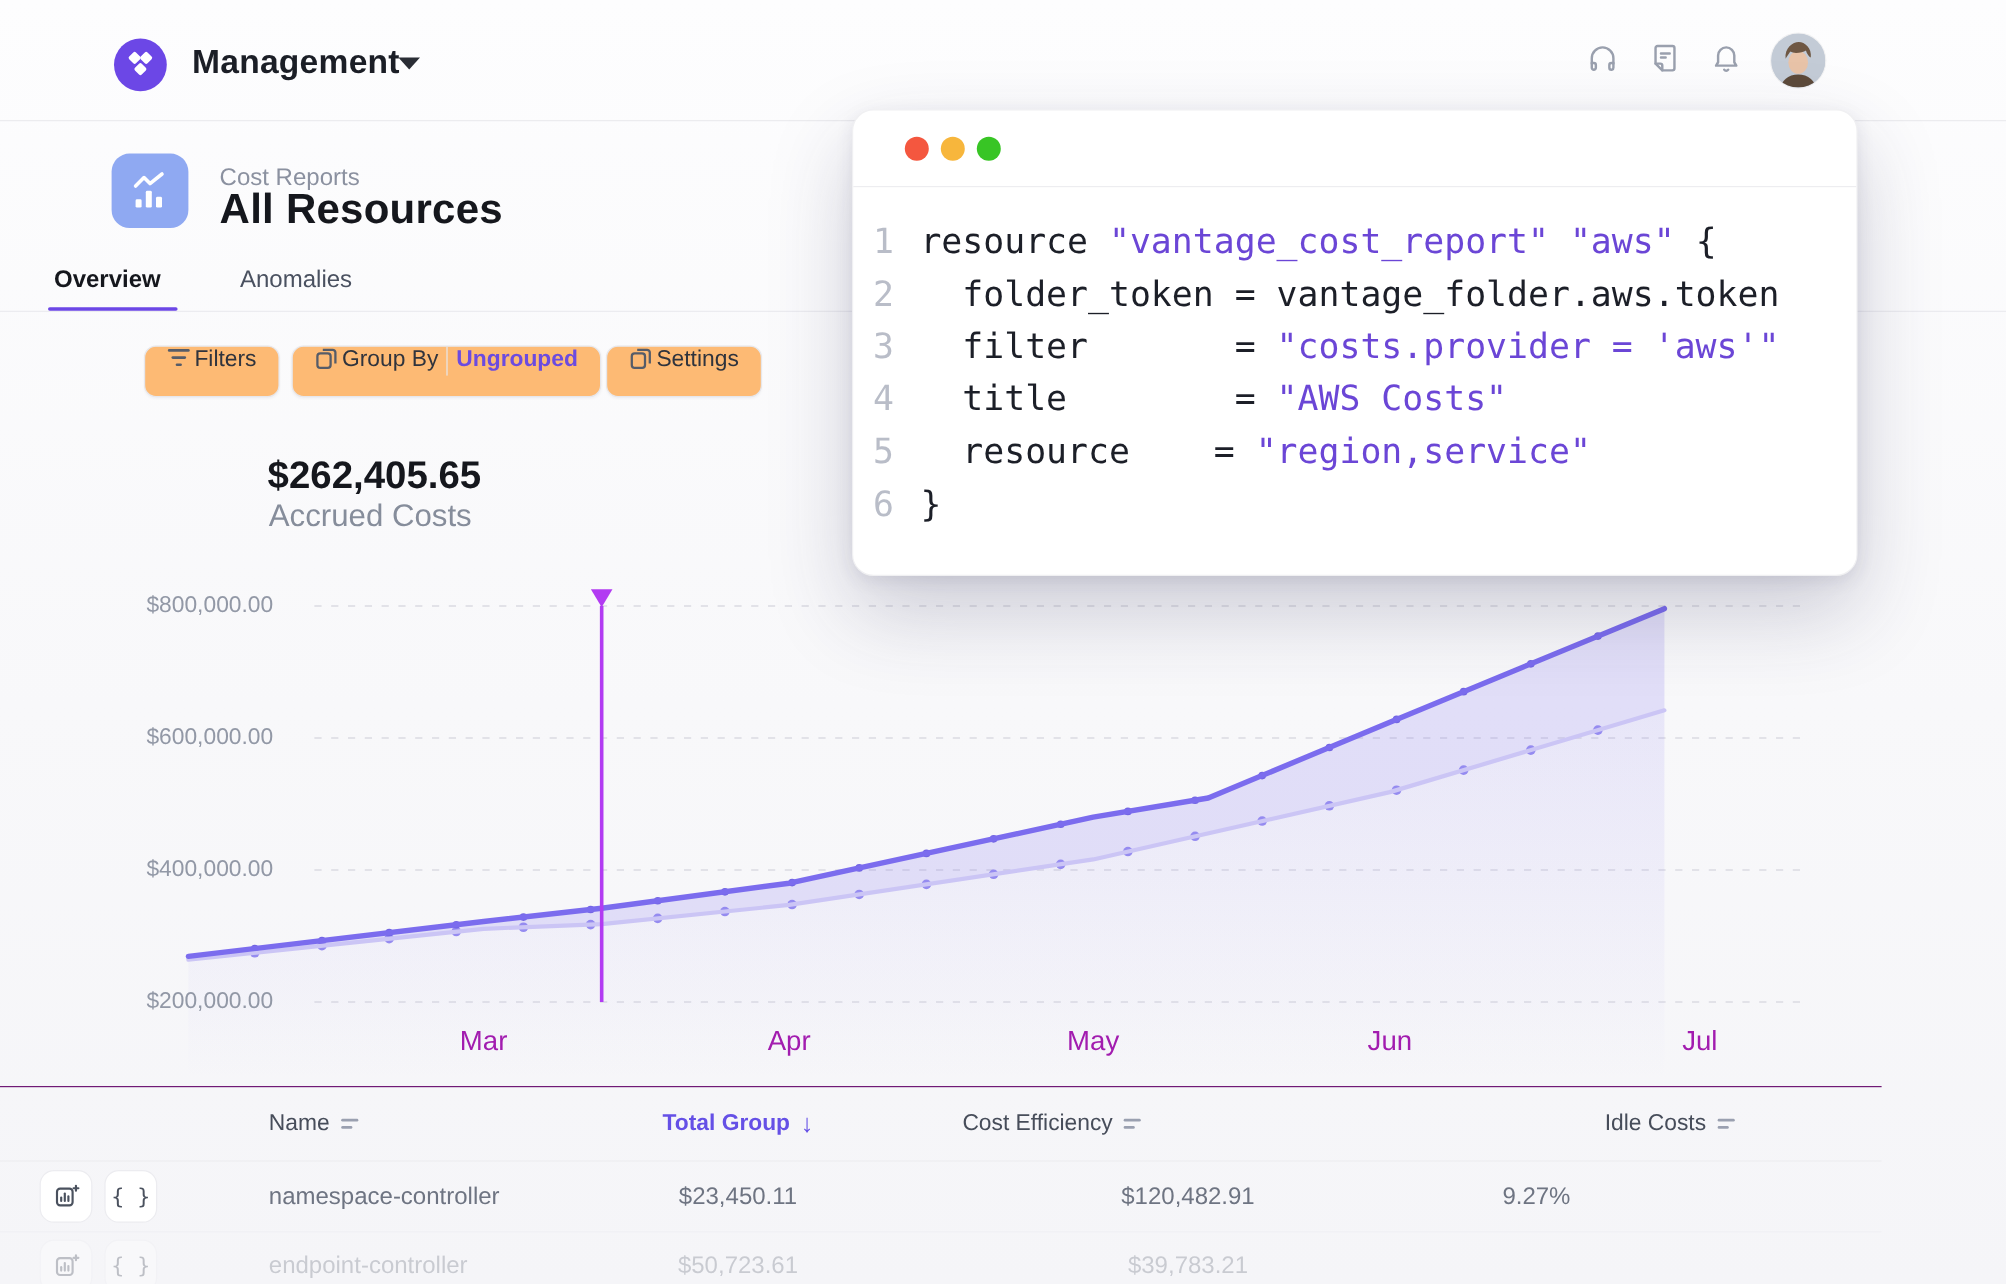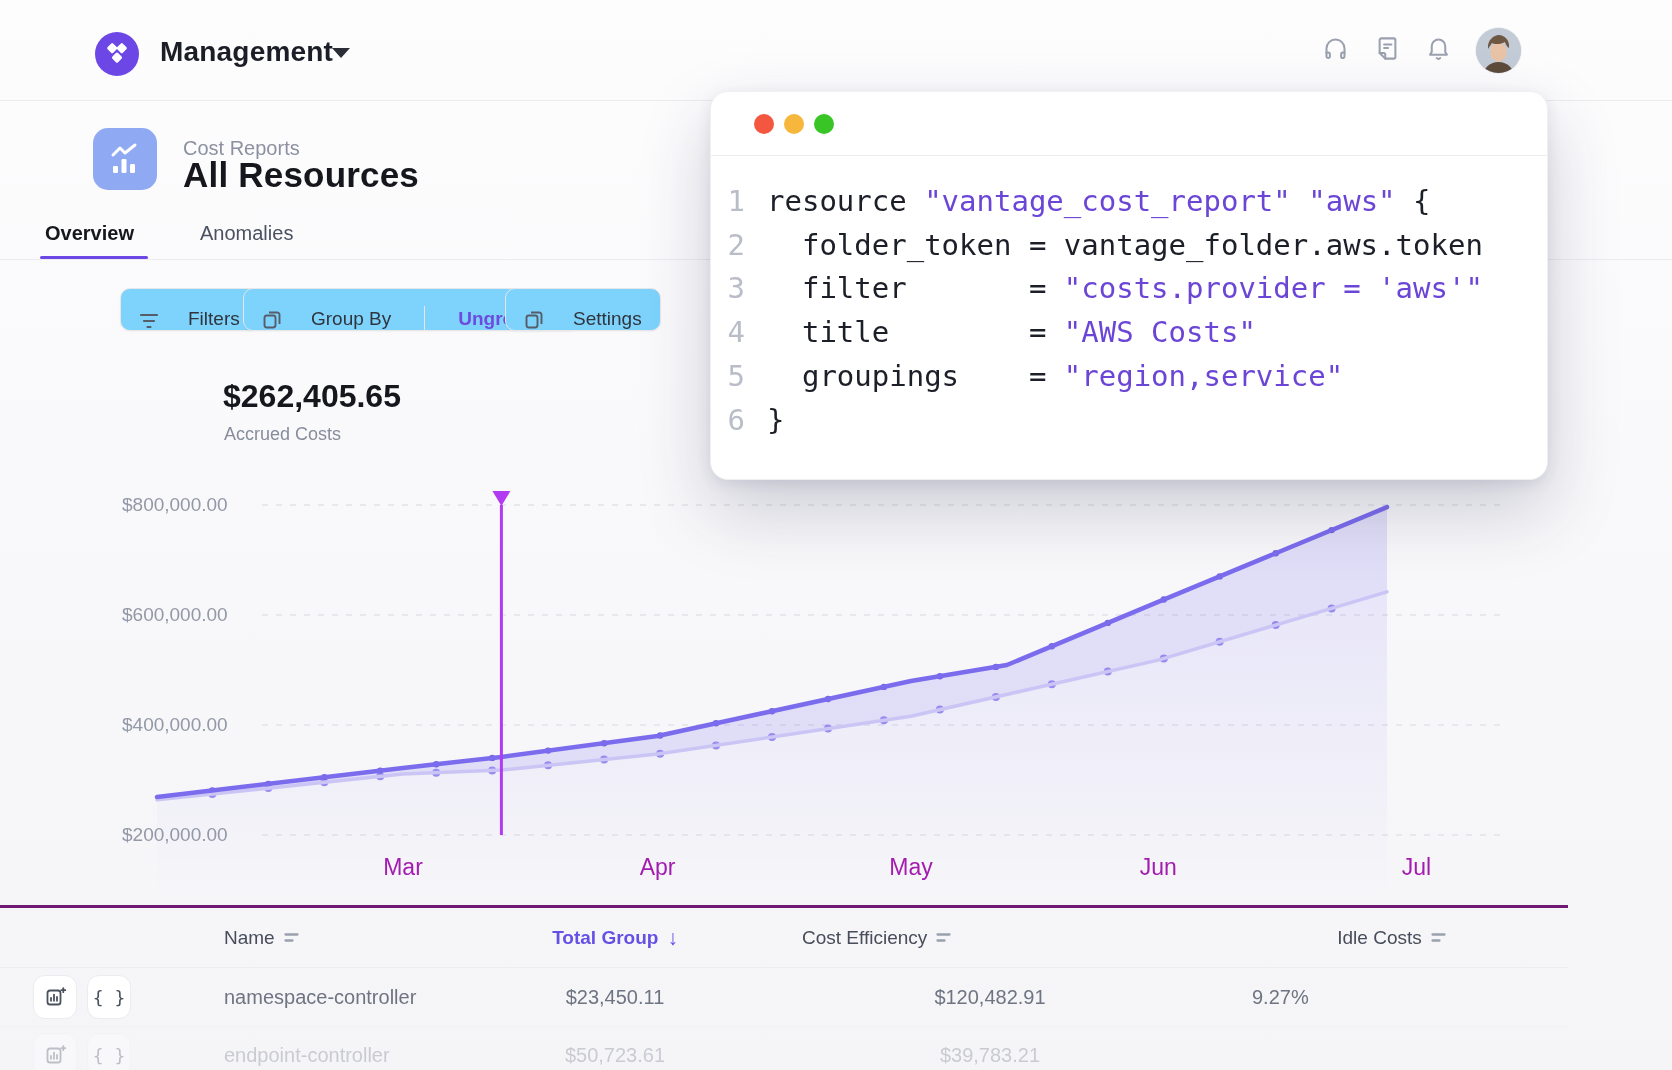--- a/index.html
+++ b/index.html
@@ -29,30 +29,30 @@
   .crumb-title { left:183px; top:155px; font-size:35px; font-weight:700; color:#15171d; letter-spacing:.2px; }
 
   
   .tab { top:222px; font-size:20px; }
   .tab.active { font-weight:600; color:#15171d; }
   .tab.idle { color:#4A5160; }
   .tab-underline { left:40px; top:256px; width:108px; height:3px; background:#6C47E6; border-radius:2px; }
   .tabs-border { left:0; top:259px; width:1672px; height:1px; background:#ececf0; }
 
   
-  .btn { top:288px; height:43px; background:#7dd3fc; border:1px solid #E7E7EB; border-radius:10px;
-    display:flex; align-items:flex-end; gap:29px; padding:0 18px; font-size:19px; font-weight:500; color:#30343D;
+  .btn { top:288px; height:43px; background:#fdba74; border:1px solid #E7E7EB; border-radius:10px;
+    display:flex; align-items:flex-start; gap:3px; padding:0 18px; font-size:19px; font-weight:500; color:#30343D;
     box-shadow:0 1px 2px rgba(16,24,40,.04); cursor:pointer; }
   .btn svg { flex:0 0 auto; }
   .btn .vdiv { width:1px; height:24px; background:#E7E7EB; margin:0 4px; }
   .btn .accent { color:#6C4BE0; font-weight:600; }
 
   
   .sum-amount { left:223px; top:378px; font-size:32px; font-weight:700; color:#15171d; }
-  .sum-label { left:224px; top:424px; font-size:18px; color:#868D9B; }
+  .sum-label { left:224px; top:414px; font-size:26px; color:#868D9B; }
 
   
   #chart-wrap { left:0; top:460px; width:1568px; height:520px; }
   .y-tick { left:122px; font-size:19px; color:#9298A6; }
   .x-tick { top:394px; font-size:23px; color:#a21caf; transform:translateX(-50%); }
 
   
   .code-win { left:710px; top:91px; width:838px; height:389px; background:#fff; border-radius:18px;
     box-shadow:0 30px 70px rgba(45,45,85,.22), 0 4px 14px rgba(45,45,85,.10);
     overflow:hidden; border:1px solid #f0f0f2; }
@@ -60,21 +60,21 @@
   .tl { position:absolute; top:22px; width:20px; height:20px; border-radius:50%; }
   .tl.r { left:43px; background:#F4573F; } .tl.y { left:73px; background:#F7B63C; } .tl.g { left:103px; background:#38C525; }
   .code-body { padding-top:24px; font-family:"DejaVu Sans Mono", monospace; font-size:29px; }
   .code-line { display:flex; line-height:43.7px; white-space:pre; }
   .code-line .num { width:34px; text-align:right; color:#B9BDC8; flex:0 0 auto; }
   .code-line .src { padding-left:22px; }
   .tok-p { color:#1c1f28; } .tok-s { color:#6B46D6; }
 
   
   .tbl-grid { display:grid; grid-template-columns:30px 160px 275px 300px 450px 1fr; align-items:center; width:1568px; }
-  .tbl-head { left:0; top:905px; height:63px; border-top:3px solid #701a75; border-bottom:1px solid #EDEDF0; }
+  .tbl-head { left:0; top:905px; height:63px; border-top:1px solid #701a75; border-bottom:1px solid #EDEDF0; }
   .th { font-size:19px; color:#474D5A; font-weight:500; display:flex; align-items:center; gap:9px; }
   .th.left { padding-left:34px; } .th.center { justify-content:center; } .th.left2 { padding-left:37px; }
   .th.sorted { color:#6550E6; font-weight:600; }
   .sort-glyph { color:#9AA0B0; }
   .tr { left:0; top:968px; height:58px; }
   .tr.row2 { top:1026px; height:58px; opacity:.32; }
   .tr + .tr { border-top:0; }
   .row-sep { left:0; top:1026px; width:1568px; height:1px; background:#f1f1f4; }
   .td { font-size:20px; color:#6E7482; }
   .td.left { padding-left:34px; } .td.center { text-align:center; } .td.left2 { padding-left:37px; }
@@ -252,21 +252,21 @@
   <div class="code-bar">
     <span class="tl r"></span>
     <span class="tl y"></span>
     <span class="tl g"></span>
   </div>
   <div class="code-body" id="code-lines">
       <div class="code-line"><span class="num">1</span><span class="src"><span class="tok-p">resource </span><span class="tok-s">"vantage_cost_report"</span><span class="tok-p"> </span><span class="tok-s">"aws"</span><span class="tok-p"> {</span></span></div>
       <div class="code-line"><span class="num">2</span><span class="src"><span class="tok-p">  folder_token = vantage_folder.aws.token</span></span></div>
       <div class="code-line"><span class="num">3</span><span class="src"><span class="tok-p">  filter       = </span><span class="tok-s">"costs.provider = 'aws'"</span></span></div>
       <div class="code-line"><span class="num">4</span><span class="src"><span class="tok-p">  title        = </span><span class="tok-s">"AWS Costs"</span></span></div>
-      <div class="code-line"><span class="num">5</span><span class="src"><span class="tok-p">  groupings    = </span><span class="tok-s">"region,service"</span></span></div>
+      <div class="code-line"><span class="num">5</span><span class="src"><span class="tok-p">  resource    = </span><span class="tok-s">"region,service"</span></span></div>
       <div class="code-line"><span class="num">6</span><span class="src"><span class="tok-p">}</span></span></div>
     </div>
 </div>
 
 <div class="abs tbl-head tbl-grid" id="t-head">
   <div></div>
     <div></div>
   <div class="th left">
     <span>Name</span>
     <svg class="sort-glyph" width="15" height="13" viewBox="0 0 15 13">

